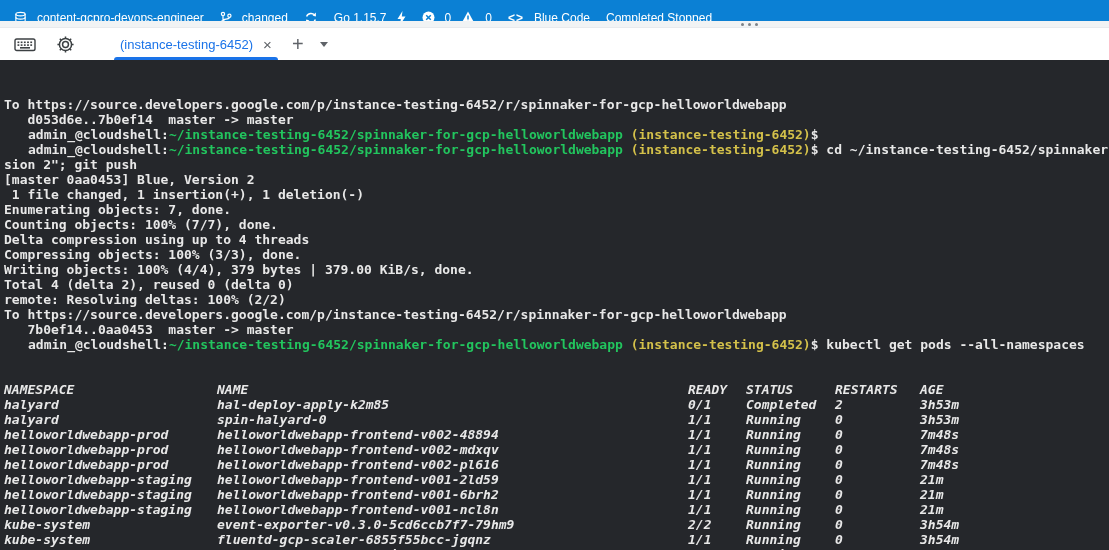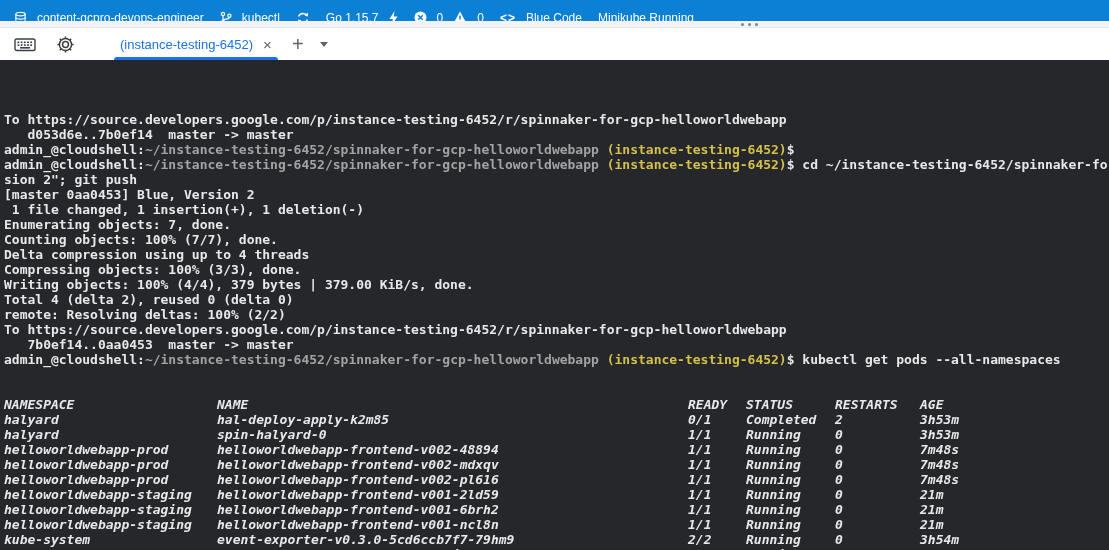--- a/index.html
+++ b/index.html
@@ -30,25 +30,25 @@
   }
   .tab-close { color:#5f6368; font-size:15px; line-height:1; cursor:pointer; }
   .tab-underline { position:absolute; left:0; right:0; bottom:0; height:3px; background:#1a73e8; border-radius:3px 3px 0 0; }
   .plus-btn { margin-left:8px; color:#5f6368; font-size:20px; font-weight:400; width:24px; height:24px; display:flex; align-items:center; justify-content:center; cursor:pointer; }
   .caret-btn { margin-left:6px; width:16px; height:24px; display:flex; align-items:center; justify-content:center; cursor:pointer; }
   .caret { width:0; height:0; border-left:4px solid transparent; border-right:4px solid transparent; border-top:5px solid #5f6368; }
   
   .terminal {
     height:490px; background:#25272b; color:#e8e8e8; overflow:hidden;
     font-family:"DejaVu Sans Mono", monospace; font-size:13px; font-weight:700;
-    line-height:15px; padding:22px 0 0 4px; white-space:pre; cursor:text;
+    line-height:15px; padding:7px 0 0 4px; white-space:pre; cursor:text;
   }
   .t-line { height:15px; white-space:pre; }
-  .c-user { color:#e8e8e8; }
-  .c-path { color:#a3a3a3; }
+  .c-user { color:#e8e8e8;margin-left:24px; }
+  .c-path { color:#22c55e; }
   .c-env  { color:#d4c14a; }
   .t-row { display:grid; grid-template-columns:213px 471px 58px 89px 85px auto; height:15px;font-style:italic; }
   .t-cell { white-space:pre; }
 </style>
 </head>
 <body>
 
 <div class="statusbar">
   <div class="sb-item">
     <svg width="13" height="14" viewBox="0 0 14 14">
@@ -62,21 +62,21 @@
   </div>
   <div class="sb-item">
     <svg width="12" height="14" viewBox="0 0 12 14">
       <g fill="none" stroke="#fff" stroke-width="1.2">
         <circle cx="3" cy="2.9" r="1.6"></circle>
         <circle cx="3" cy="11.1" r="1.6"></circle>
         <circle cx="9.4" cy="4.8" r="1.6"></circle>
         <path d="M3 4.5v5M9.4 6.4c0 2.2-6.4 1.2-6.4 3.1"></path>
       </g>
     </svg>
-    <span>kubectl</span>
+    <span>changed</span>
   </div>
   <div class="sb-item">
     <svg width="14" height="14" viewBox="0 0 14 14">
       <g fill="none" stroke="#fff" stroke-width="1.4">
         <path d="M2.6 5.6A4.7 4.7 0 0 1 11.2 5"></path>
         <path d="M11.4 8.4A4.7 4.7 0 0 1 2.8 9"></path>
       </g>
       <polygon points="11.9,1.6 11.9,5.6 8.6,4.4" fill="#fff"></polygon>
       <polygon points="2.1,12.4 2.1,8.4 5.4,9.6" fill="#fff"></polygon>
     </svg>
@@ -98,21 +98,21 @@
       <path d="M7 4.6v4" stroke="#0b80d4" stroke-width="1.5"></path>
       <circle cx="7" cy="10.6" r="0.9" fill="#0b80d4"></circle>
     </svg>
     <span>0</span>
   </div>
   <div class="sb-item">
     <span style="font-weight:bold; letter-spacing:1px;">&lt;&gt;</span>
     <span>Blue Code</span>
   </div>
   <div class="sb-item">
-    <span>Minikube Running</span>
+    <span>Completed Stopped</span>
   </div>
 </div>
 
 <div class="handle-strip">
   <span class="drag-dots">
       <i></i>
       <i></i>
       <i></i>
     </span>
 </div>

